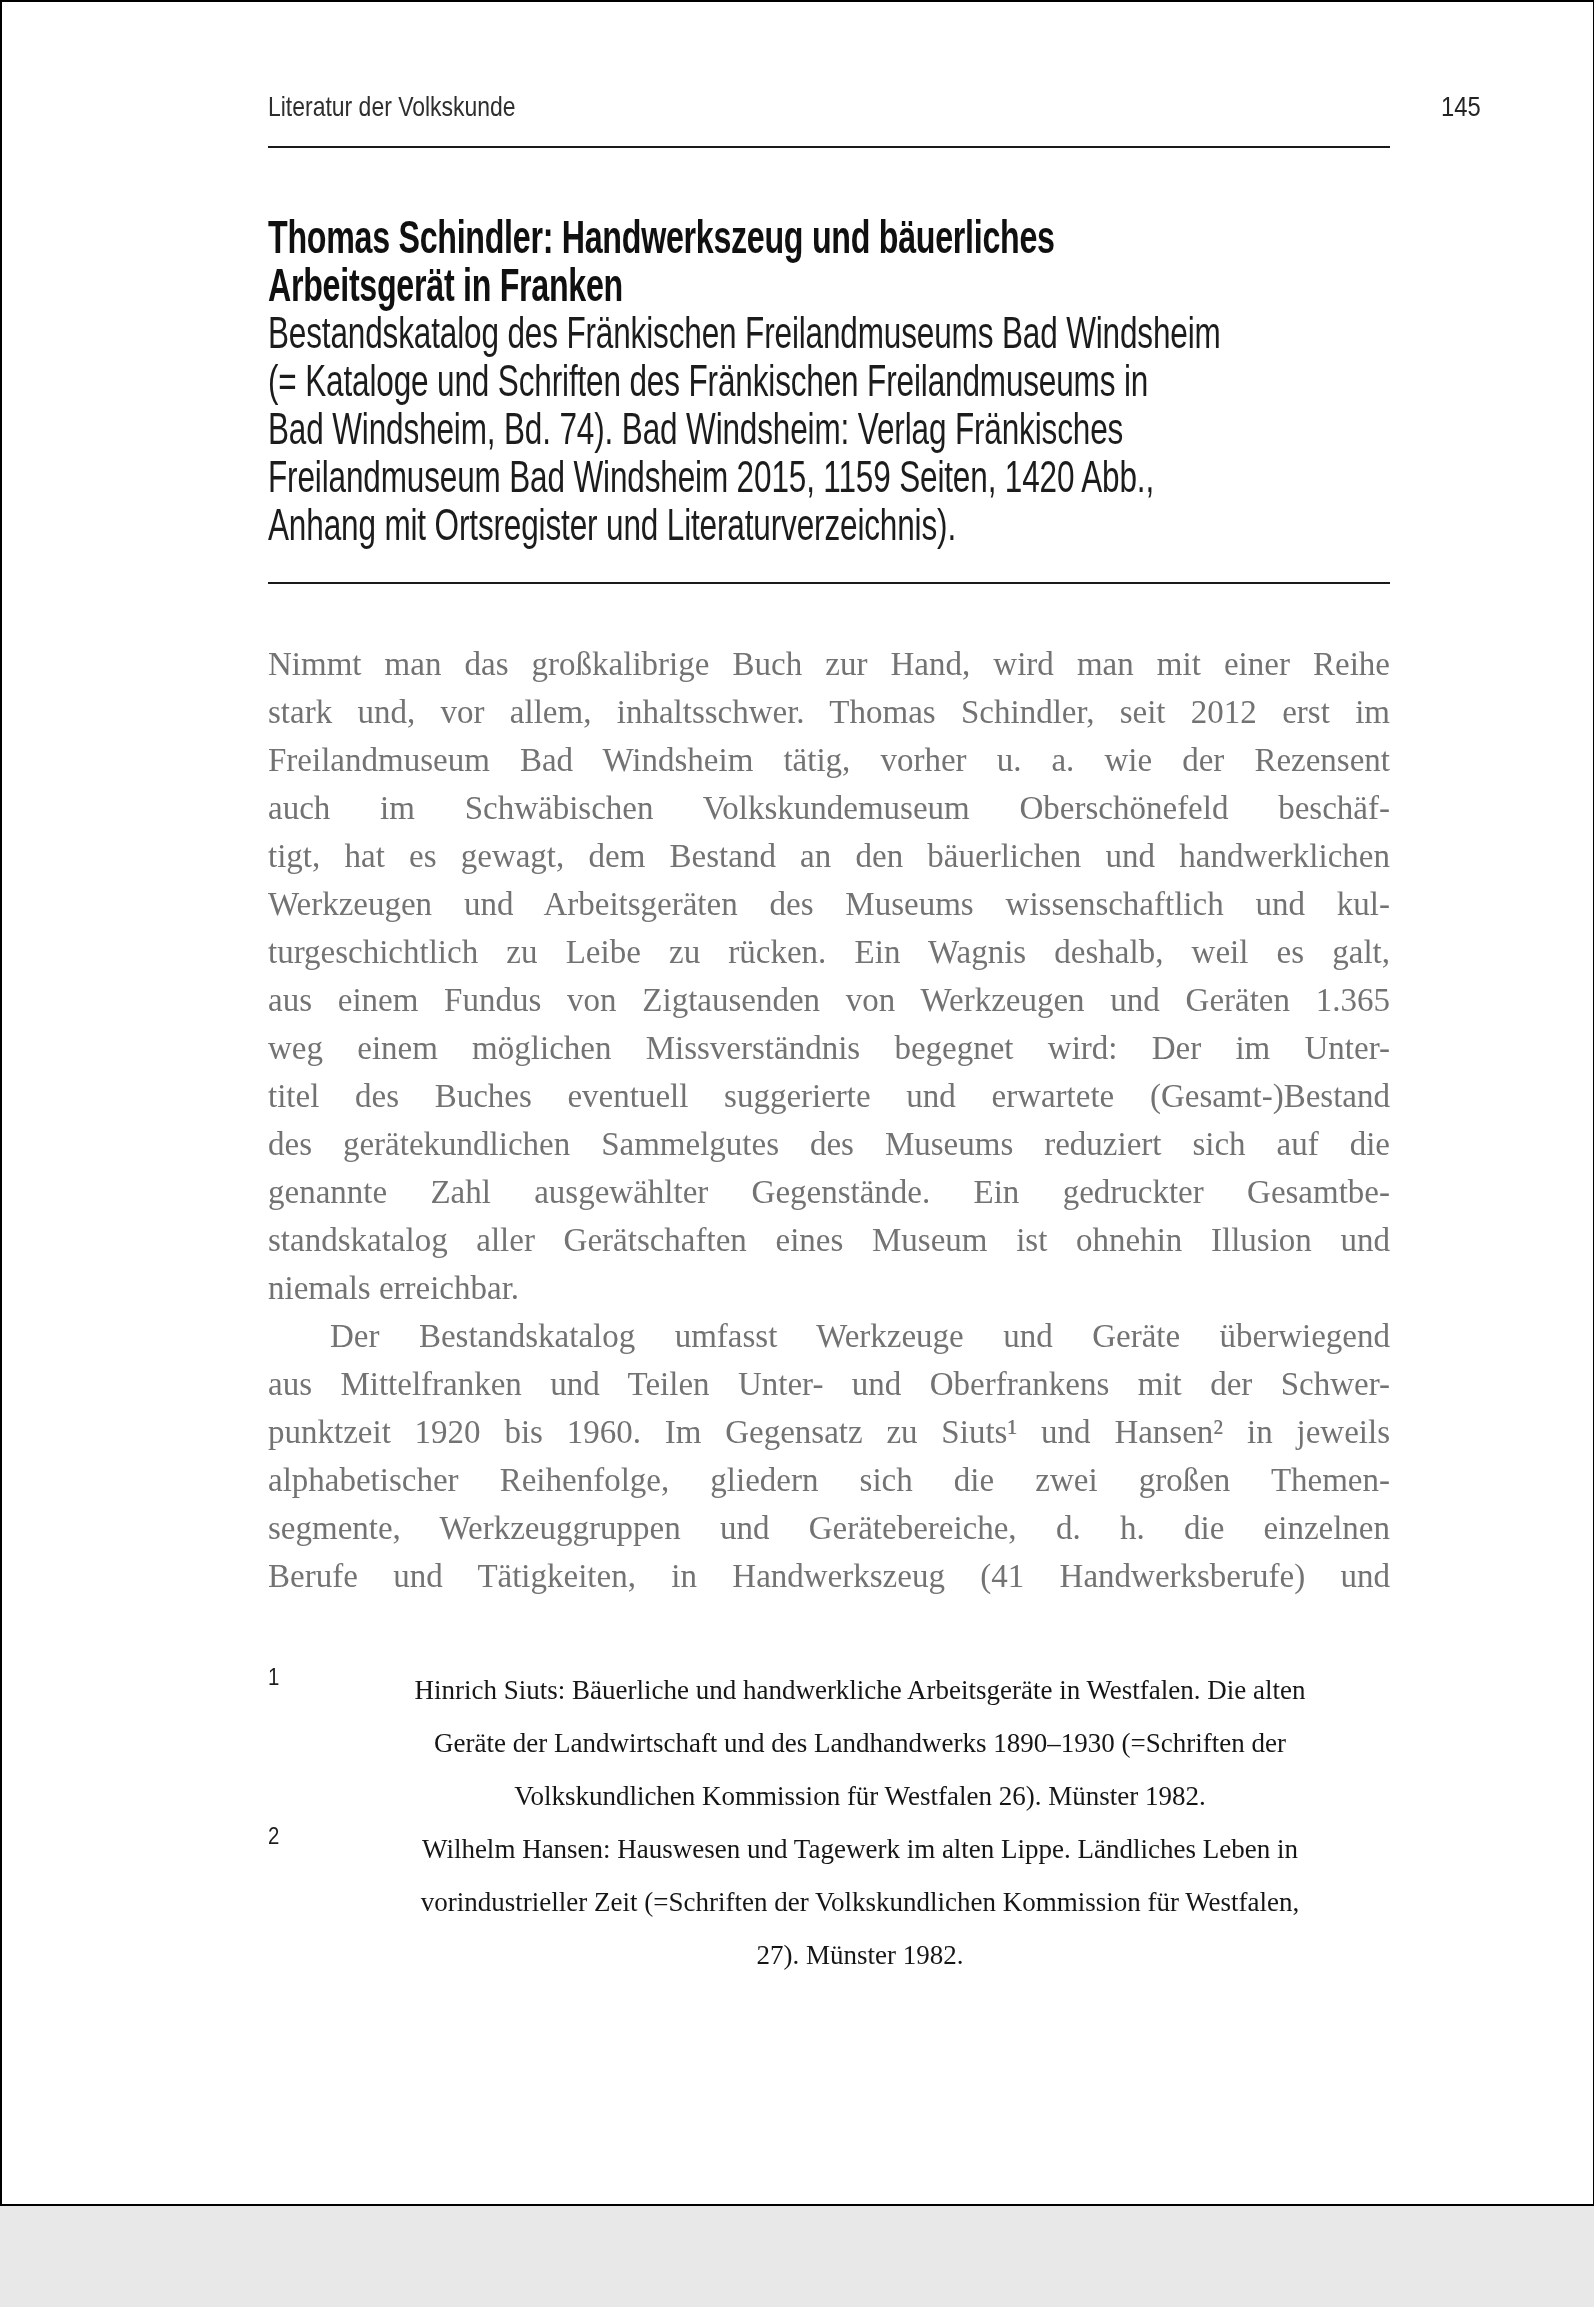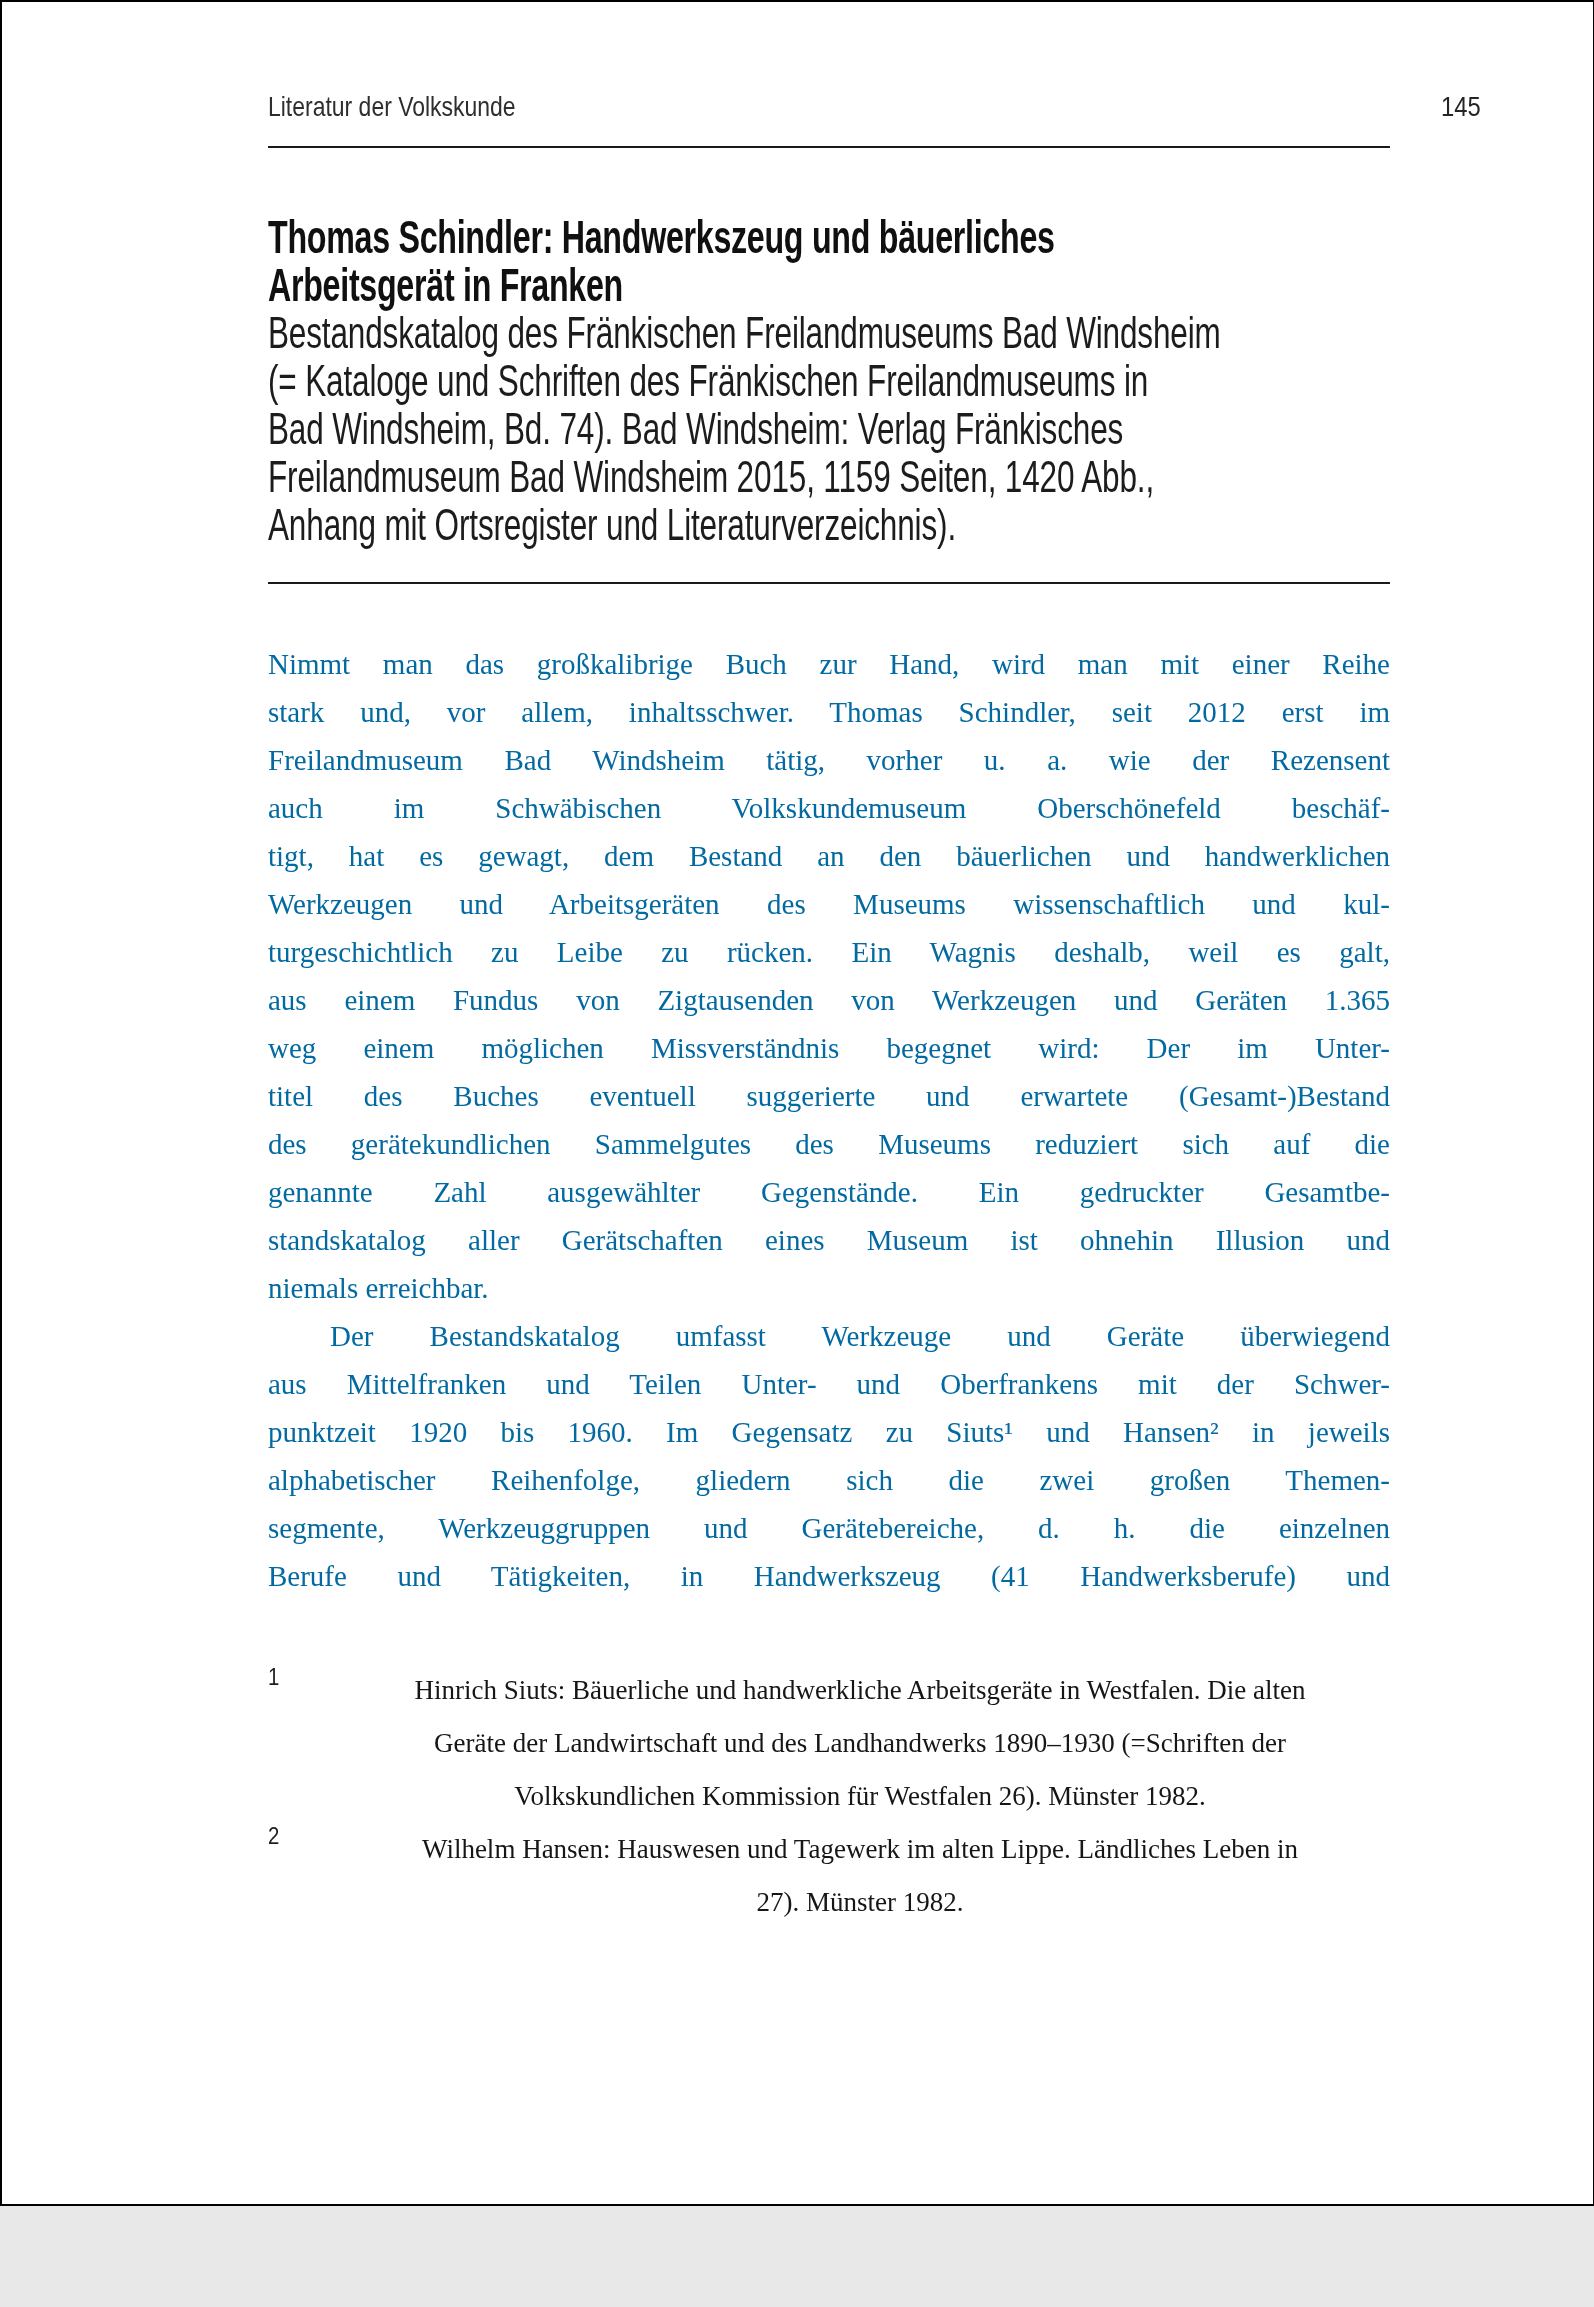--- a/index.html
+++ b/index.html
@@ -67,22 +67,22 @@
   .biblio-line{
     font-size:45px;
     font-weight:400;
     color:#1c1c1c;
     letter-spacing:-0.2px;
   }
   
   .body-text{
     margin:56px 0 0 266px;
     width:1122px;
-    font-size:29px;
-    color:#0369a1;
+    font-size:33px;
+    color:#737373;
   }
   .bline{
     line-height:48px;
     text-align:justify;
     text-align-last:justify;
   }
   .bline.rag{text-align:center;text-align-last:left;}
   .bline.indent{padding-left:62px;}
   .bline .it{}
   
@@ -163,19 +163,20 @@
         <div class="fn-text">
           <div class="fn-line">Hinrich Siuts: Bäuerliche und handwerkliche Arbeitsgeräte in Westfalen. Die alten</div>
           <div class="fn-line">Geräte der Landwirtschaft und des Landhandwerks 1890–1930 (=Schriften der</div>
           <div class="fn-line">Volkskundlichen Kommission für Westfalen 26). Münster 1982.</div>
         </div>
       </div>
       <div class="fn-item">
         <div class="fn-num">2</div>
         <div class="fn-text">
           <div class="fn-line">Wilhelm Hansen: Hauswesen und Tagewerk im alten Lippe. Ländliches Leben in</div>
+          <div class="fn-line">vorindustrieller Zeit (=Schriften der Volkskundlichen Kommission für Westfalen,</div>
           <div class="fn-line">27). Münster 1982.</div>
         </div>
       </div>
     </section>
 
 </div>
 
 
 </body></html>

